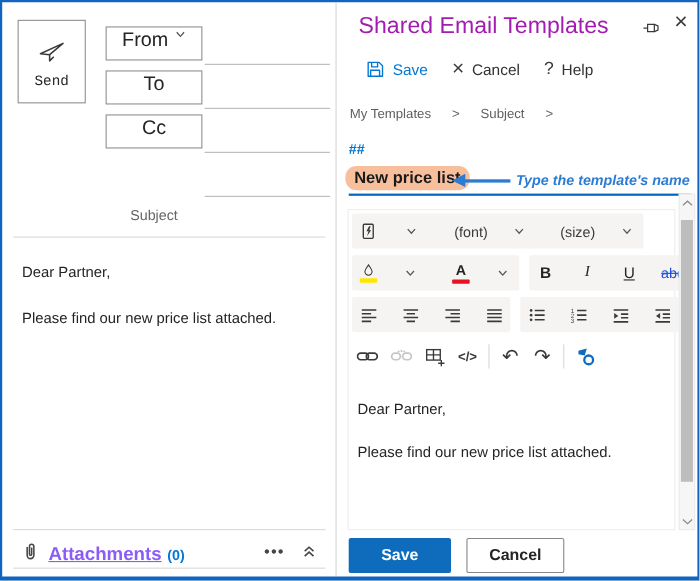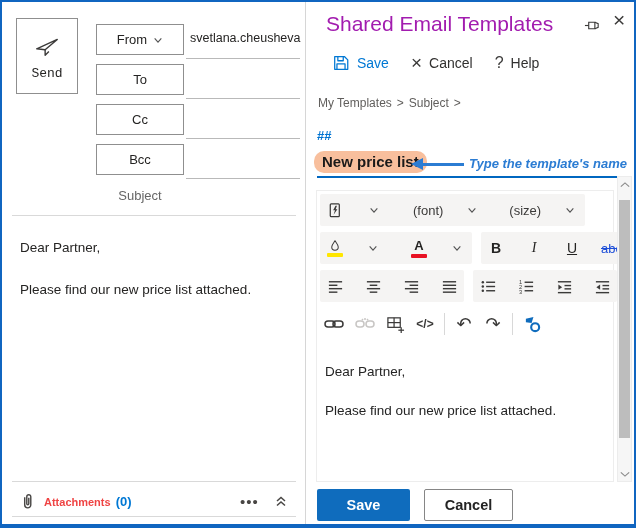--- a/index.html
+++ b/index.html
@@ -5,40 +5,40 @@
   html,body{margin:0;padding:0;background:#e8e8e8;font-family:"Liberation Sans","DejaVu Sans",sans-serif;}
   .window{position:relative;width:636px;height:528px;background:#fff;box-sizing:border-box;
           border:2px solid #1065c0;border-bottom-width:4px;overflow:hidden;}
   .abs{position:absolute;}
   .pane-divider{position:absolute;left:303px;top:0;width:1px;height:522px;background:#d6d6d6;}
 
   
   .send-btn{left:14px;top:16px;width:62px;height:76px;border:1px solid #8f8f8f;background:#fff;
             display:flex;flex-direction:column;align-items:center;justify-content:center;gap:6px;cursor:pointer;}
   .send-label{font-size:13px;color:#252423;font-family:Liberation Mono, monospace;}
-  .field-btn{width:88px;height:31px;border:1px solid #8f8f8f;background:#fff;display:flex;align-items:center;
-             justify-content:center;gap:6px;font-size:13px;color:#252423;cursor:pointer;box-sizing:border-box;}
+  .field-btn{width:88px;height:31px;border:1px solid #8f8f8f;background:#fff;display:flex;
+             justify-content:center;gap:6px;font-size:18px;color:#252423;cursor:pointer;box-sizing:border-box;}
   .field-underline{height:1px;background:#b9b9b9;width:114px;left:184px;}
   .field-value{left:188px;font-size:12.5px;color:#252423;white-space:nowrap;}
   .subject-label{left:94px;width:88px;text-align:center;font-size:13px;color:#666;}
   .hdiv{height:1px;background:#d9d9d9;}
   .body-line{left:18px;font-size:13.5px;color:#252423;}
-  .attach-label{font-size:11px;font-weight:bold;color:#ef4444;}
+  .attach-label{font-size:17px;font-weight:bold;color:#8b5cf6;text-decoration:underline;}
   .attach-count{font-size:13px;font-weight:bold;color:#0078d4;margin-left:5px;}
   .more-dots{font-size:15px;color:#484644;letter-spacing:1px;cursor:pointer;}
 
   
   .panel-title{left:324px;top:10px;font-size:21px;color:#a21caf;}
   .cmdbar{left:326px;top:50px;display:flex;align-items:center;gap:14px;}
   .cmd{display:flex;align-items:center;gap:7px;cursor:pointer;background:none;border:none;padding:2px 4px;font-family:inherit;}
   .cmd-label{font-size:14px;color:#323130;}
   .cmd-label.blue{color:#0078d4;}
   .x-glyph{font-size:19px;color:#3b3a39;line-height:14px;}
   .q-glyph{font-size:16px;color:#3b3a39;}
-  .breadcrumb{left:316px;top:94px;font-size:12px;color:#605e5c;display:flex;gap:5px;}
+  .breadcrumb{left:316px;top:94px;font-size:12px;color:#605e5c;display:flex;gap:19px;}
   .crumb{cursor:pointer;}
   .hash{left:315px;top:126px;font-size:13px;font-weight:bold;color:#0073d1;cursor:pointer;}
   .tname{left:312px;top:149px;font-size:15px;font-weight:bold;color:#1a1a1a;background:#f8bf9d;
          padding:2px 8px 3px;border-radius:10px;white-space:nowrap;}
   .arrow-line{left:420px;top:161px;width:42px;height:2.5px;background:#2b7cd3;}
   .arrow-head{left:409px;top:156px;width:0;height:0;border-top:6px solid transparent;border-bottom:6px solid transparent;
               border-right:12px solid #2b7cd3;}
   .annotation{left:467px;top:154px;font-size:13px;font-weight:bold;font-style:italic;color:#2b7cd3;white-space:nowrap;}
   .name-underline{left:315px;top:174px;width:311px;height:2px;background:#0067c0;}
 
@@ -91,38 +91,34 @@
   </button>
 
   <button class="abs field-btn" style="left:94px;top:22px;">
     <span>From</span>
     <span>
       <svg width="10" height="10" viewBox="0 0 12 12" fill="none" stroke="#555" stroke-width="1.4">
           <polyline points="2,4 6,8.5 10,4"></polyline>
         </svg>
     </span>
   </button>
-  <span class="abs field-value" style="top:29px;">svetlana.cheusheva</span>
   <div class="abs field-underline" style="top:56px;"></div>
 
   <button class="abs field-btn" style="left:94px;top:62px;">
     <span>To</span>
   </button>
   <span class="abs field-value" style="top:69px;"></span>
   <div class="abs field-underline" style="top:96px;"></div>
 
   <button class="abs field-btn" style="left:94px;top:102px;">
     <span>Cc</span>
   </button>
   <span class="abs field-value" style="top:109px;"></span>
   <div class="abs field-underline" style="top:136px;"></div>
 
-  <button class="abs field-btn" style="left:94px;top:142px;">
-    <span>Bcc</span>
-  </button>
   <span class="abs field-value" style="top:149px;"></span>
   <div class="abs field-underline" style="top:176px;"></div>
 
   <div class="abs subject-label" style="top:186px;">Subject</div>
   <div class="abs hdiv" style="left:10px;top:213px;width:284px;"></div>
 
   <div class="abs body-line" style="top:238px;">Dear Partner,</div>
   <div class="abs body-line" style="top:280px;">Please find our new price list attached.</div>
 
   <div class="abs hdiv" style="left:10px;top:479px;width:284px;"></div>

